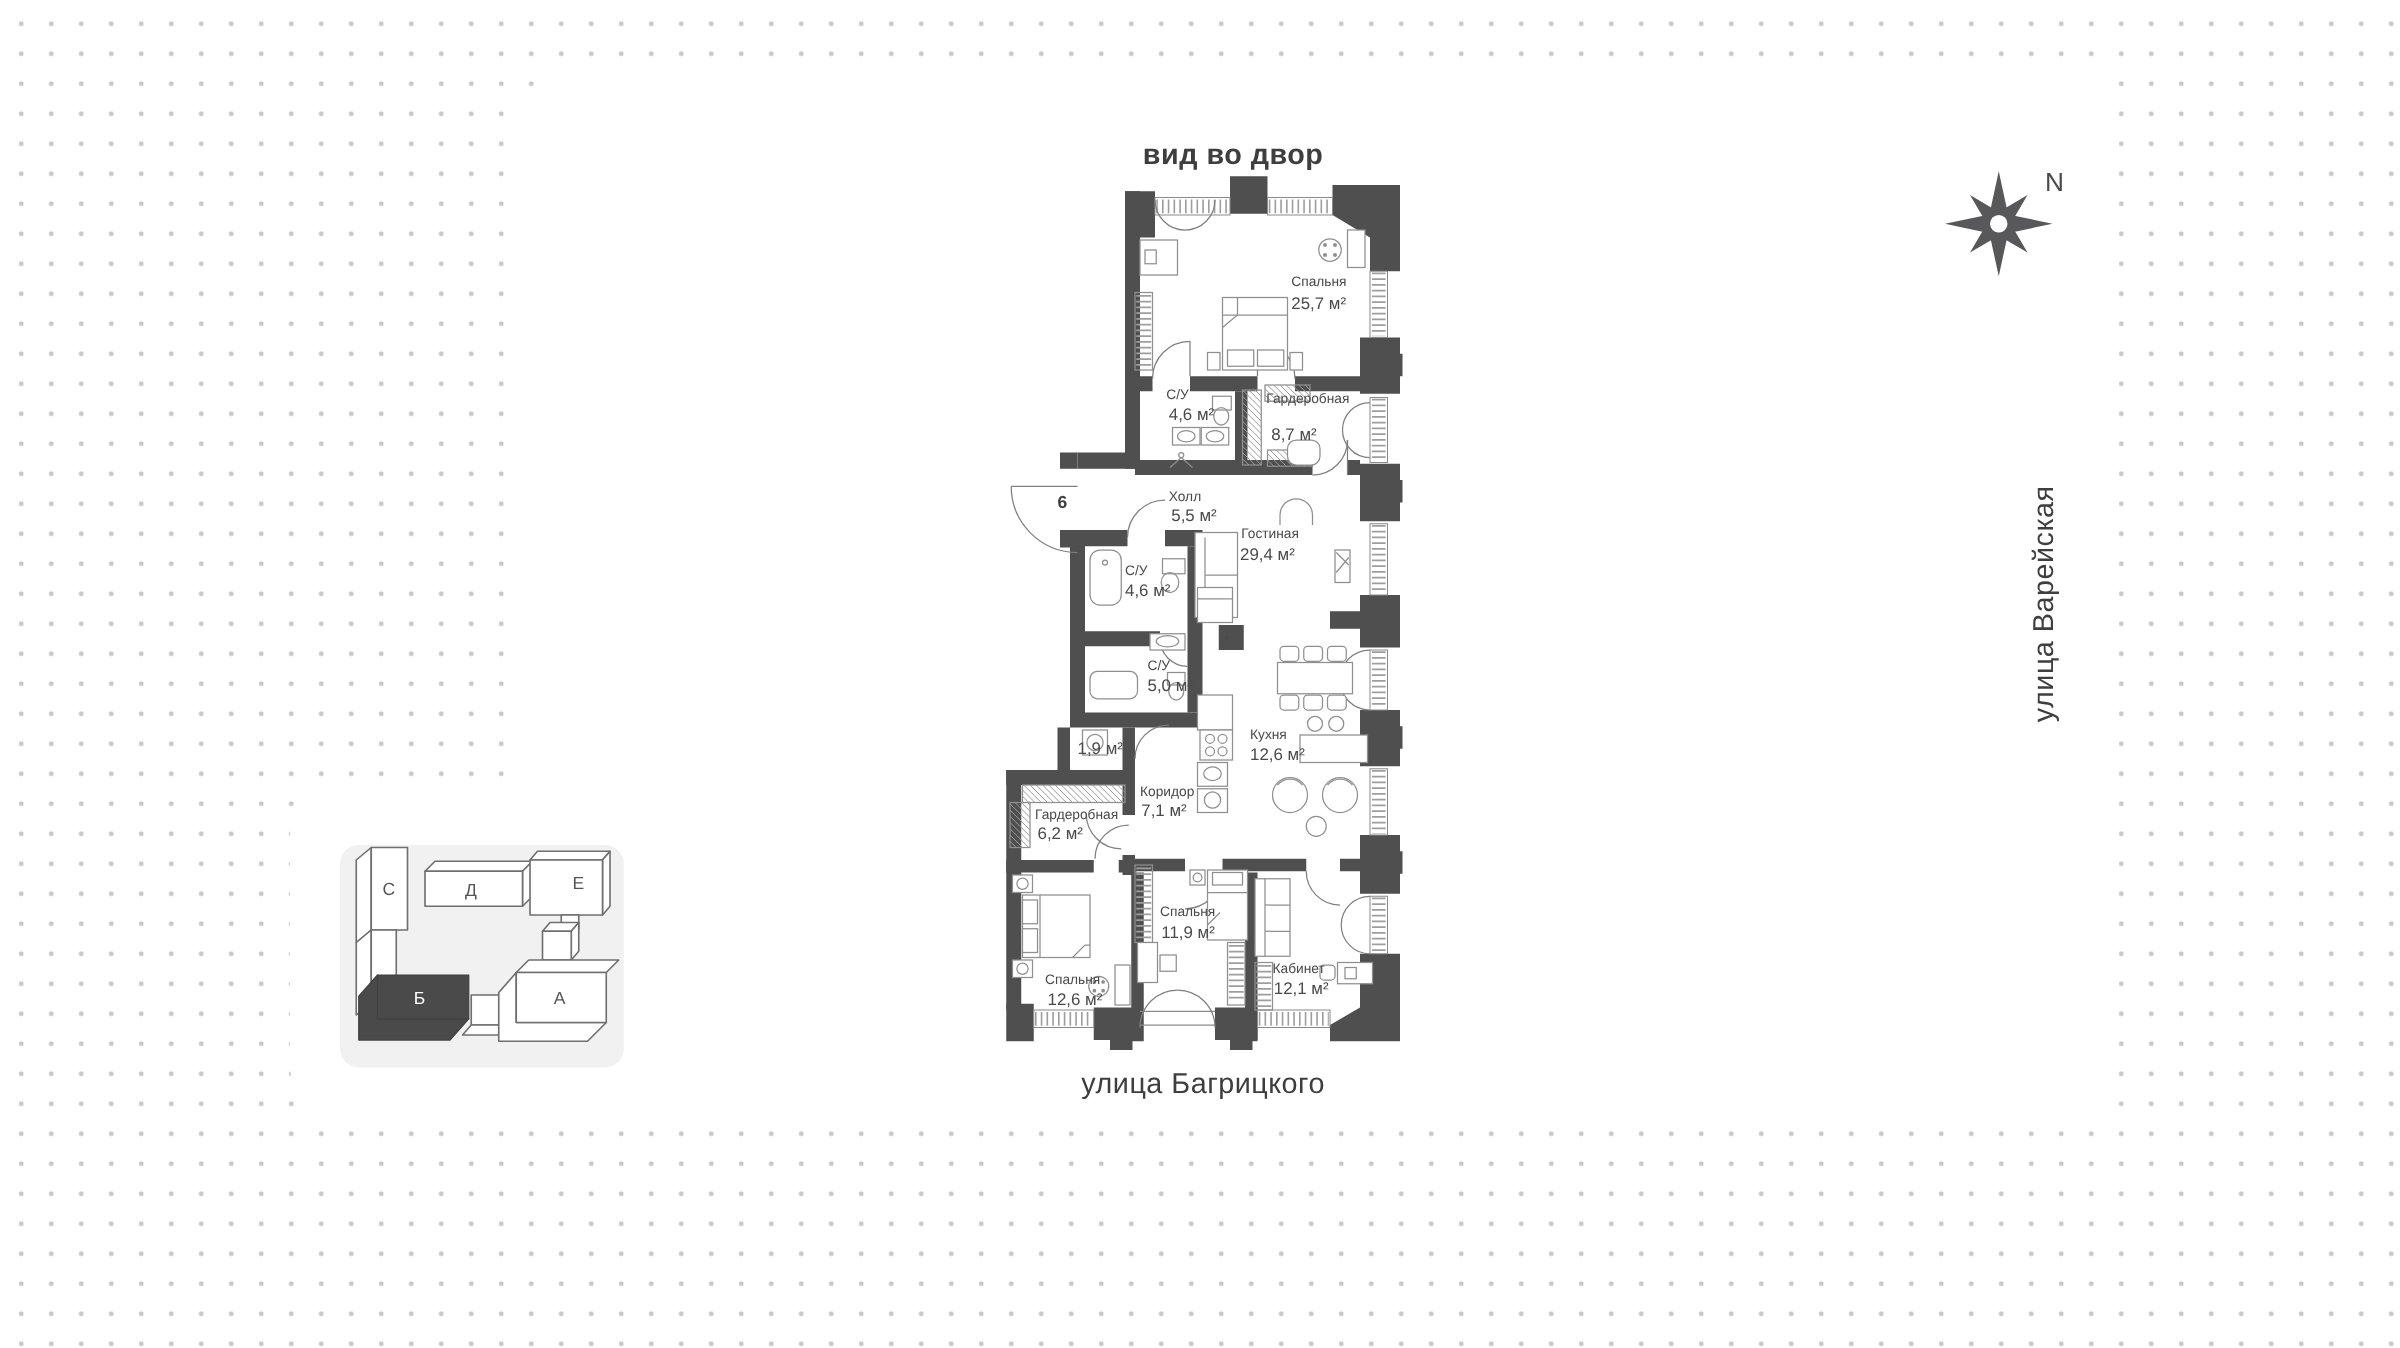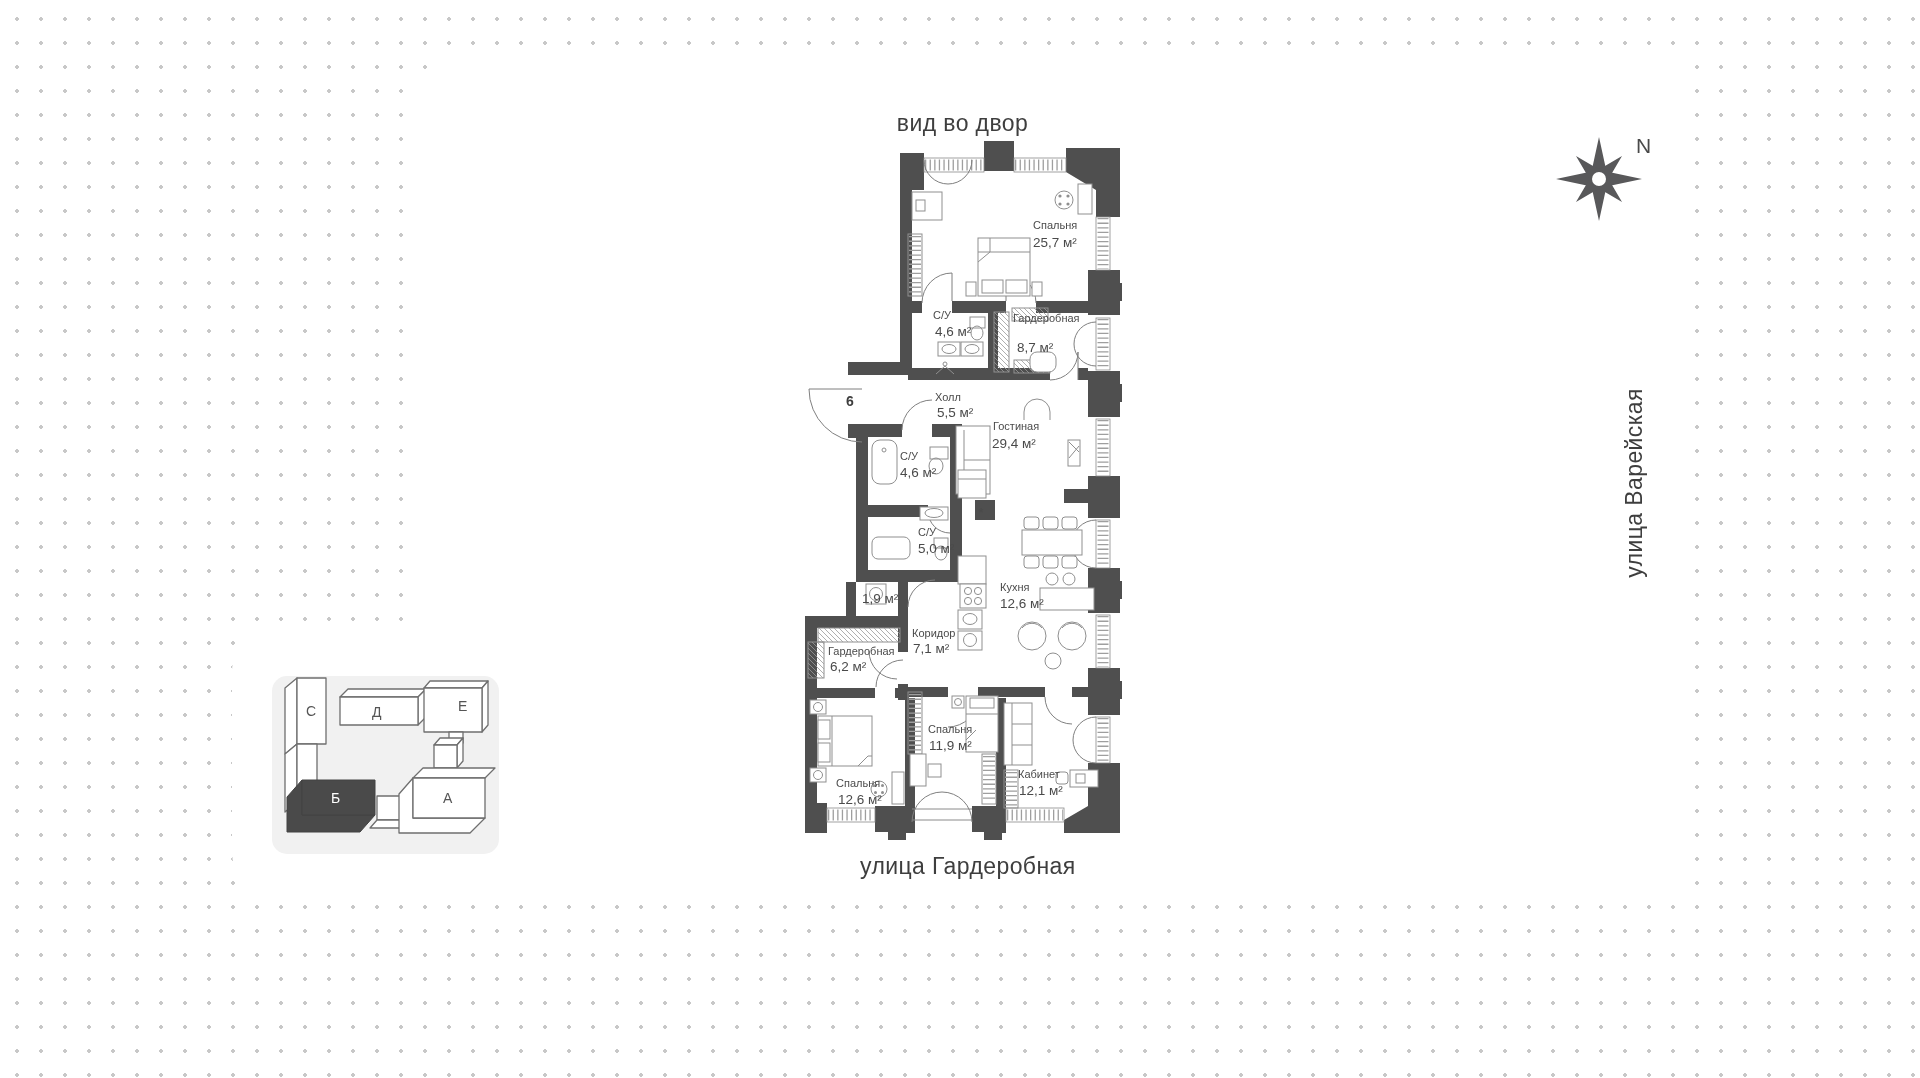--- a/index.html
+++ b/index.html
@@ -14,21 +14,21 @@
     background-size:24px 24px;
     background-position:5px 7px;
   }
   .white-blob{position:absolute;background:#ffffff;}
   #white-main{left:420px;top:53px;width:1275px;height:840px;border-radius:40px;}
   #white-key{left:232px;top:630px;width:320px;height:262px;border-radius:40px;}
   .street-label{
     position:absolute;color:#3e3e3e;font-size:23px;letter-spacing:.4px;
     text-align:center;white-space:nowrap;
   }
-  #title-top{left:860px;top:110px;width:205px;}
+  #title-top{left:884px;top:110px;width:205px;font-weight:bold;}
   #street-bottom{left:860px;top:853px;width:205px;}
   #street-right{left:1534px;top:470px;width:200px;height:26px;transform:rotate(-90deg);}
   svg text{font-family:"Liberation Sans",sans-serif;fill:#4a4a4a;}
   svg .rname{font-size:11px;}
   svg .rarea{font-size:13.5px;}
   svg .wall{fill:#4f4f4f;stroke:none;}
   svg .furn{fill:#ffffff;stroke:#8f8f8f;stroke-width:1;}
   svg .furnln{fill:none;stroke:#8f8f8f;stroke-width:1;}
   svg .door{fill:none;stroke:#7f7f7f;stroke-width:1;}
   svg .winbg{fill:#ffffff;stroke:#8a8a8a;stroke-width:.8;}
@@ -38,21 +38,21 @@
   svg .keylabel{font-size:14px;fill:#555555;}
 </style>
 </head>
 <body>
 
 <div class="dots"></div>
 <div class="white-blob" id="white-main"></div>
 <div class="white-blob" id="white-key"></div>
 
 <div class="street-label" id="title-top">вид во двор</div>
-<div class="street-label" id="street-bottom">улица Гардеробная</div>
+<div class="street-label" id="street-bottom">улица Багрицкого</div>
 <div class="street-label" id="street-right">улица Варейская</div>
 
 <svg style="position:absolute;left:1540px;top:115px;" width="140" height="130" viewBox="1540 115 140 130">
   <g>
     <path fill="#58585a" d="M1599,137 L1606.5,171.5 L1642,179 L1606.5,186.5 L1599,221 L1591.5,186.5 L1556,179 L1591.5,171.5 Z"></path>
     <path fill="#58585a" d="M1576,156 L1599,169.5 L1622,156 L1608.5,179 L1622,202 L1599,188.5 L1576,202 L1589.5,179 Z"></path>
     <circle cx="1599" cy="179" r="7" fill="#ffffff"></circle>
   </g>
   <text x="1636" y="153" style="font-size:21px;fill:#4a4a4a;">N</text>
 </svg>

